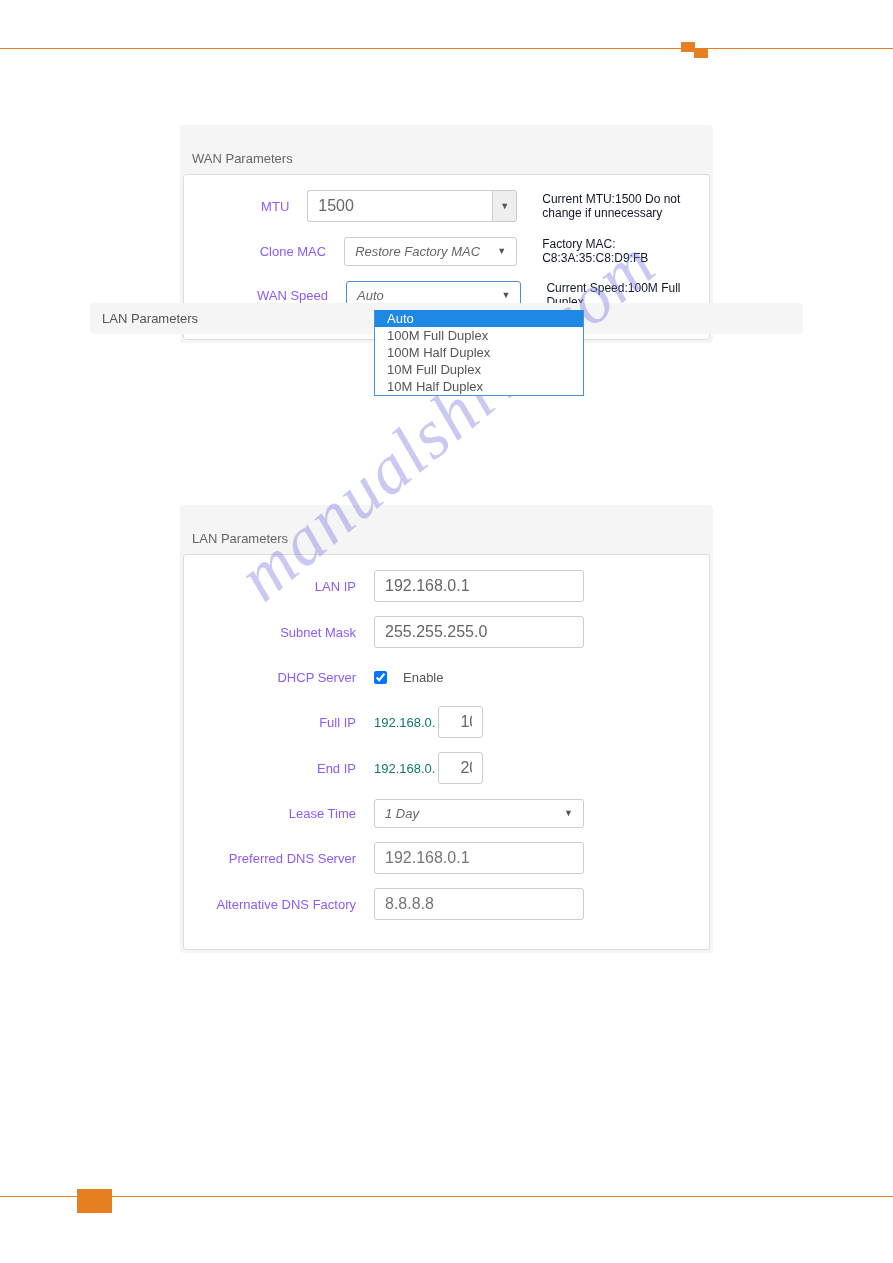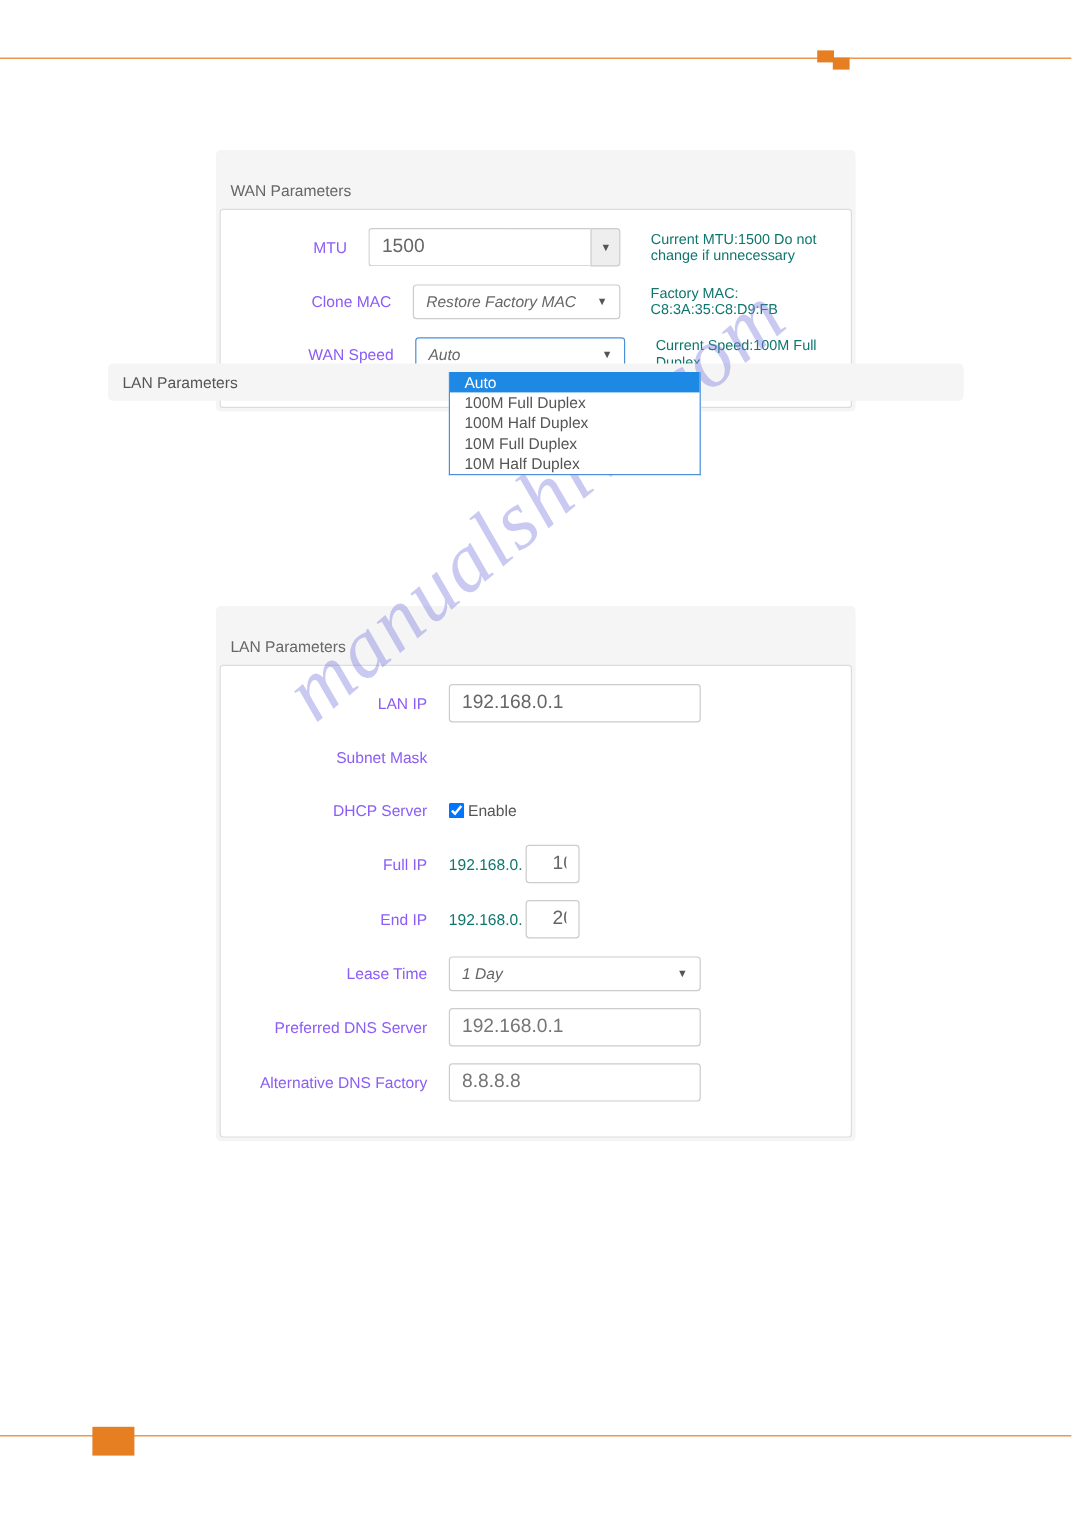--- a/index.html
+++ b/index.html
@@ -207,28 +207,28 @@
       cursor: pointer;
     }
     
     .dropdown-item.selected {
       background: #1e88e5;
       color: #fff;
     }
     
     .help-text {
       margin-left: 25px;
-      color: #0f766e;
+      color: #0f172a;
       font-size: 12px;
     }
     
     .checkbox-wrapper {
       display: flex;
       align-items: center;
-      gap: 3px;
+      gap: 16px;
     }
     
     .checkbox {
       width: 13px;
       height: 13px;
     }
     
     .ip-prefix {
       padding-right: 3px;
       color: #0f766e;
@@ -309,20 +309,21 @@
   <div class="panel-header">LAN Parameters</div>
   <div class="panel-body">
 
     <div class="form-row">
       <div class="form-label">LAN IP</div>
       <input type="text" class="input-text" value="192.168.0.1" style="">
     </div>
 
     <div class="form-row">
       <div class="form-label">Subnet Mask</div>
+      <input type="text" class="input-text" value="255.255.255.0" style="">
     </div>
 
     <div class="form-row">
       <div class="form-label">DHCP Server</div>
       <div class="checkbox-wrapper">
         <input type="checkbox" class="checkbox" checked="" style="">
         <span>Enable</span>
       </div>
     </div>
 

